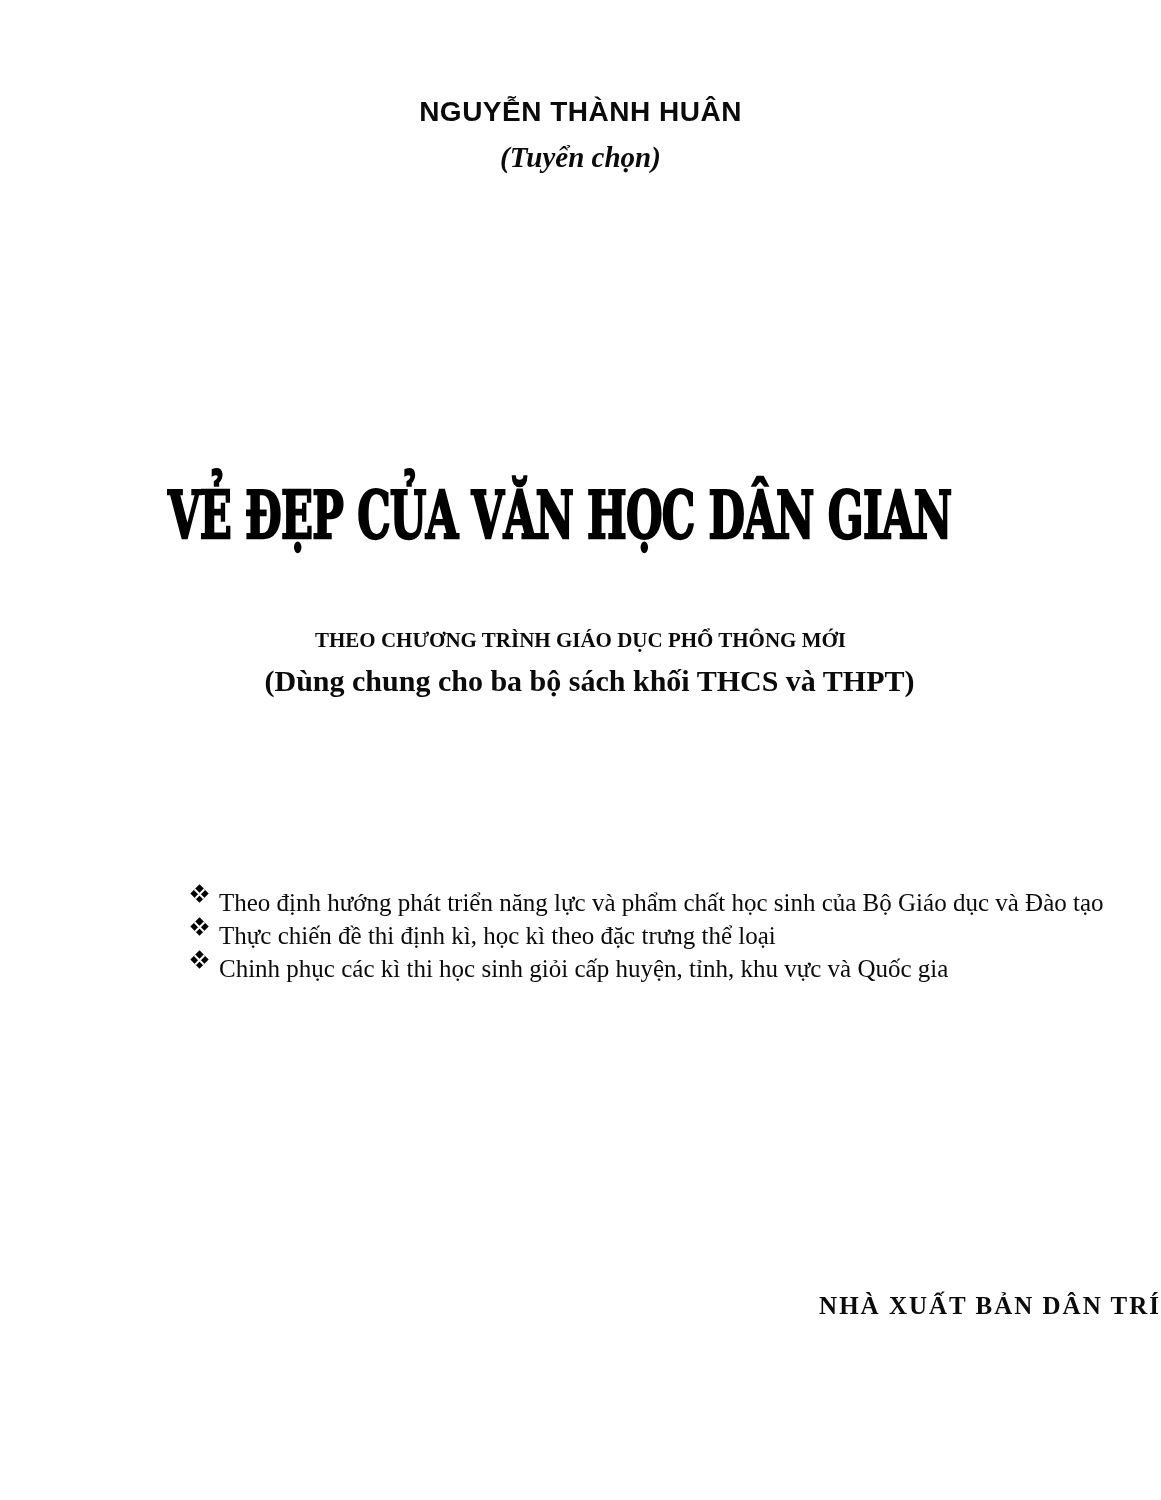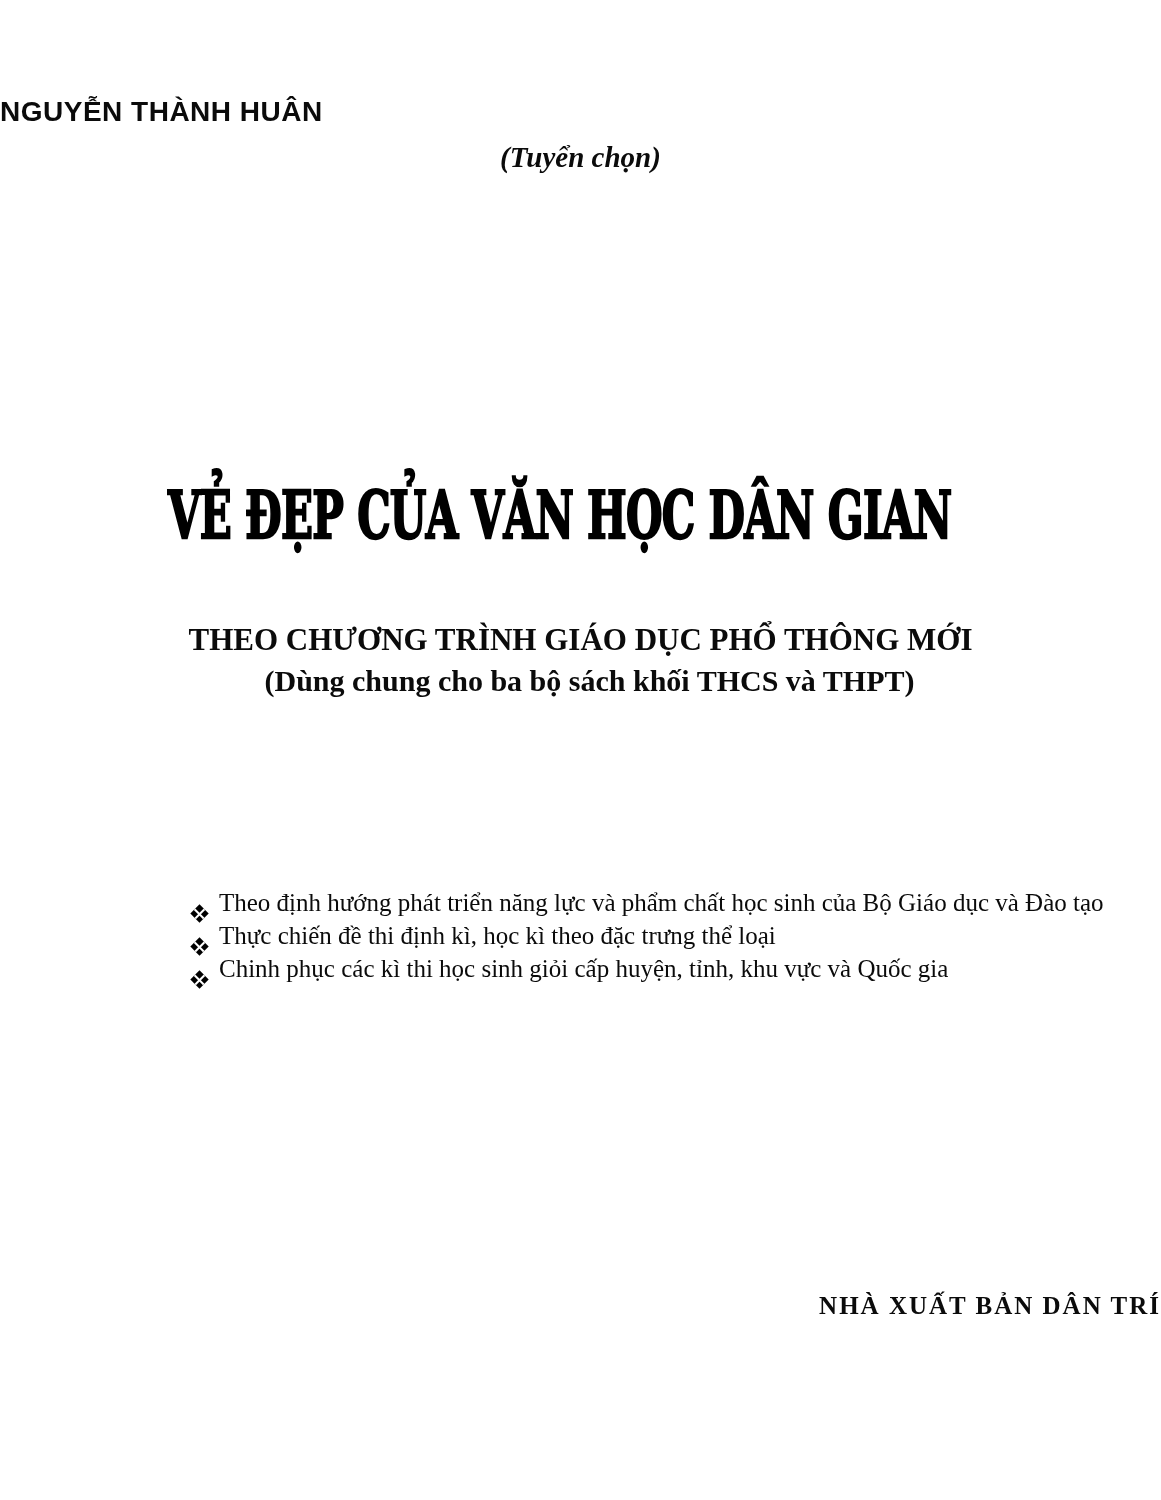--- a/index.html
+++ b/index.html
@@ -16,20 +16,21 @@
     overflow: hidden;
     font-family: "Liberation Serif", serif;
   }
 
   
   .author-line {
     position: absolute;
     top: 92px;
     left: 0;
     width: 100%;
+    text-align: center;
     line-height: 40px;
     font-family: "Liberation Sans", "DejaVu Sans", sans-serif;
     font-weight: 700;
     font-size: 28px;
     letter-spacing: 0.5px;
     color: #0b0b0b;
   }
   .selection-note {
     position: absolute;
     top: 137px;
@@ -70,21 +71,21 @@
   
   .edition-line1 {
     position: absolute;
     top: 620px;
     left: 0;
     width: 100%;
     text-align: center;
     line-height: 40px;
     font-family: "Liberation Serif", serif;
     font-weight: 700;
-    font-size: 31px;
+    font-size: 21px;
     color: #0b0b0b;
   }
   .edition-line2 {
     position: absolute;
     top: 661px;
     left: 9px;
     width: 100%;
     text-align: center;
     line-height: 40px;
     font-family: "Liberation Serif", serif;
@@ -98,21 +99,21 @@
     position: absolute;
     top: 886px;
     left: 193px;
     width: 820px;
     margin: 0;
     padding: 0;
     list-style: none;
   }
   .feature-item {
     display: flex;
-    align-items: flex-end;
+    align-items: flex-start;
     line-height: 33px;
     font-family: "Liberation Serif", serif;
     font-size: 25px;
     color: #0b0b0b;
     white-space: nowrap;
   }
   .bullet-icon {
     flex: none;
     display: inline-block;
     width: 13px;

